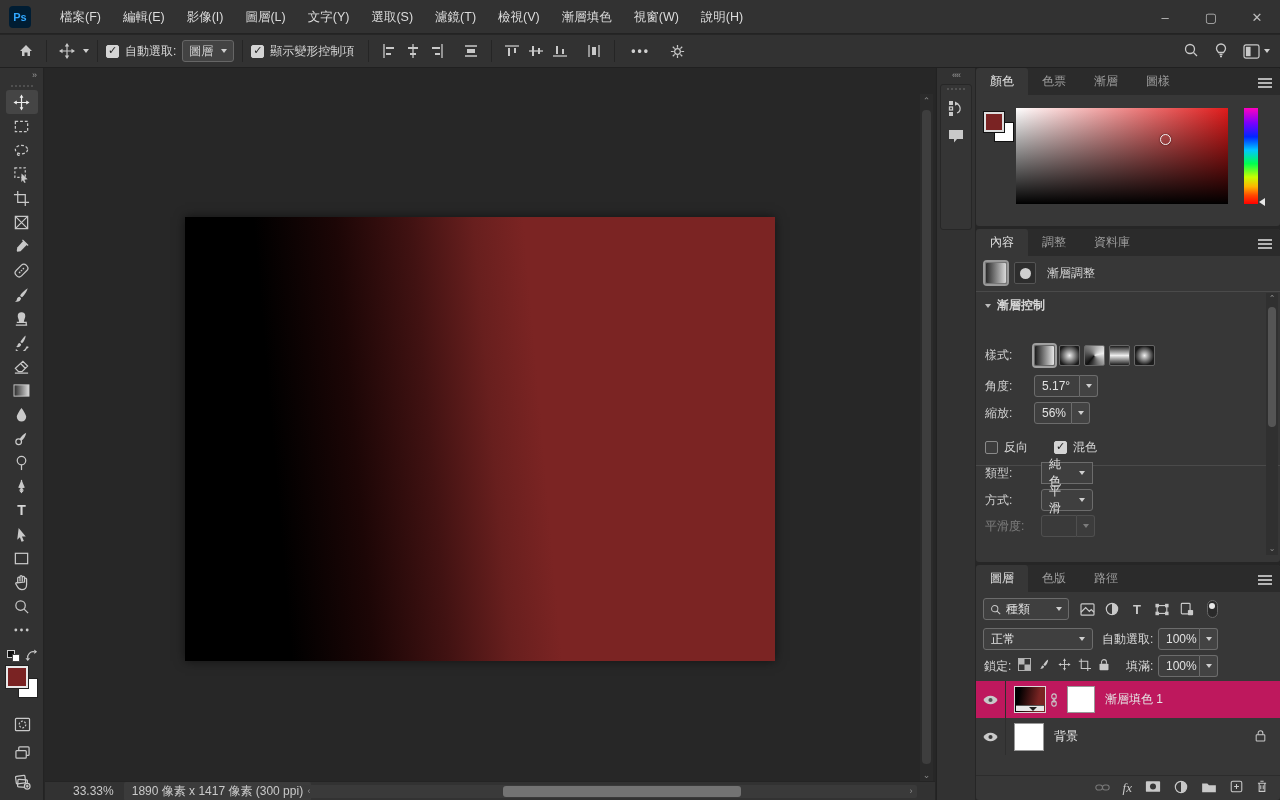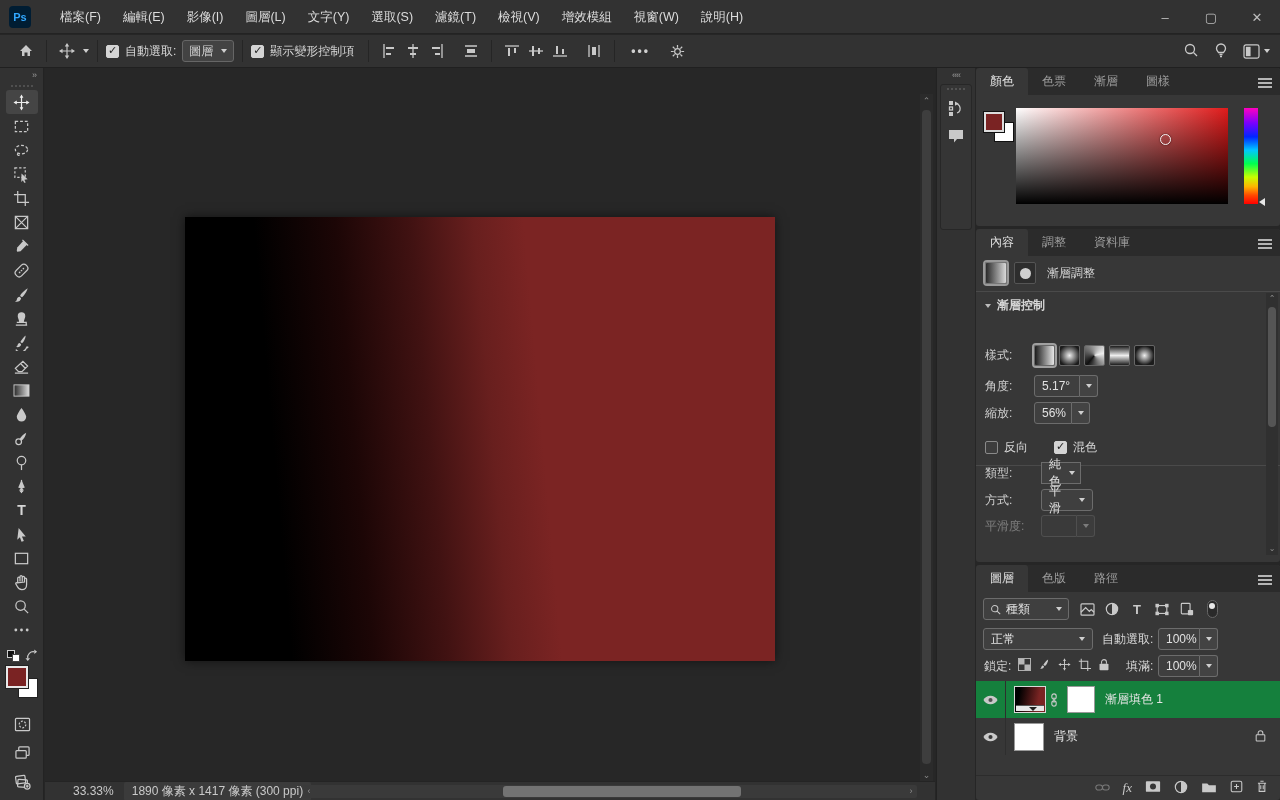--- a/index.html
+++ b/index.html
@@ -124,21 +124,21 @@
 
   
   .layerspanel { top:497px; height:235px; }
   .lp-row { position:absolute; left:0; width:100%; display:flex; align-items:center; }
   .searchbox { position:absolute; left:7px; width:86px; height:22px; background:#3f3f3f; border:1px solid #6c6c6c; border-radius:3px; display:flex; align-items:center; padding:0 6px; gap:5px; color:#e0e0e0; }
   .filter-ic { width:22px; height:20px; display:flex; align-items:center; justify-content:center; color:#c9c9c9; }
   .pill { width:11px; height:18px; border-radius:6px; background:#2a2a2a; border:1px solid #666; position:relative; }
   .pill::after { content:""; position:absolute; left:1.5px; top:1.5px; width:6px; height:6px; border-radius:50%; background:#e8e8e8; }
   .blendbox { position:absolute; left:7px; width:110px; height:22px; background:#3f3f3f; border:1px solid #6c6c6c; border-radius:3px; display:flex; align-items:center; justify-content:space-between; padding:0 7px; color:#e2e2e2; }
   .layer-row { position:absolute; left:0; width:100%; height:37px; display:flex; align-items:center; }
-  .layer-row.sel { background:#15803d; }
+  .layer-row.sel { background:#be185d; }
   .eye { width:30px; display:flex; justify-content:center; border-right:1px solid #2e2e2e; height:37px; align-items:center; }
   .lthumb { width:32px; height:27px; border:1px solid #d9d9d9; margin-left:8px; position:relative; background:linear-gradient(100deg,#000 15%,#7a2423 75%); }
   .lthumb .gbar { position:absolute; left:1px; right:1px; bottom:1px; height:6px; background:#e8e8e8; border-top:1px solid #555; }
   .lthumb .gbar::after { content:""; position:absolute; left:45%; top:1px; border-left:4px solid transparent; border-right:4px solid transparent; border-top:4px solid #222; }
   .mthumb { width:28px; height:27px; background:#fff; border:1px solid #999; margin-left:8px; }
   .wthumb { width:30px; height:28px; background:#fff; border:1px solid #999; margin-left:8px; }
   .lname { margin-left:10px; color:#e4e4e4; }
   .lp-bottom { position:absolute; left:0; bottom:0; width:100%; height:25px; border-top:1px solid #2c2c2c; display:flex; align-items:center; justify-content:flex-end; gap:13px; padding-right:12px; }
   .fx-txt { font-style:italic; color:#c9c9c9; font-size:13px; font-family:"Liberation Serif",serif; }
 
@@ -155,21 +155,21 @@
     <div class="ps-logo">Ps</div>
     <div class="menus">
       <span class="menu-item">檔案(F)</span>
       <span class="menu-item">編輯(E)</span>
       <span class="menu-item">影像(I)</span>
       <span class="menu-item">圖層(L)</span>
       <span class="menu-item">文字(Y)</span>
       <span class="menu-item">選取(S)</span>
       <span class="menu-item">濾鏡(T)</span>
       <span class="menu-item">檢視(V)</span>
-      <span class="menu-item">增效模組</span>
+      <span class="menu-item">漸層填色</span>
       <span class="menu-item">視窗(W)</span>
       <span class="menu-item">說明(H)</span>
     </div>
     <div class="win-controls">
       <div class="win-btn">–</div>
       <div class="win-btn">▢</div>
       <div class="win-btn">✕</div>
     </div>
   </div>
 
@@ -602,21 +602,21 @@
           <span>反向</span>
           <span style="width:14px"></span>
           <span class="cbx checked"></span>
           <span>混色</span>
         </div>
 
         <div class="pp-div" style="top:236px"></div>
 
         <div class="pp-row" style="top:244px;">
           <span class="pp-label">類型:</span>
-          <div class="valbox" style="left:65px;width:40px;border-radius:0;justify-content:flex-start">
+          <div class="valbox" style="left:65px;width:52px;border-radius:0;justify-content:flex-end">
             <span>純色</span>
             <span class="chev-d sm" style="margin-left:8px"></span>
           </div>
         </div>
 
         <div class="pp-row" style="top:271px;">
           <span class="pp-label">方式:</span>
           <div class="valbox" style="left:65px;width:52px;border-radius:3px;justify-content:space-between">
             <span>平滑</span>
             <span class="chev-d sm" style="margin-left:8px"></span>

